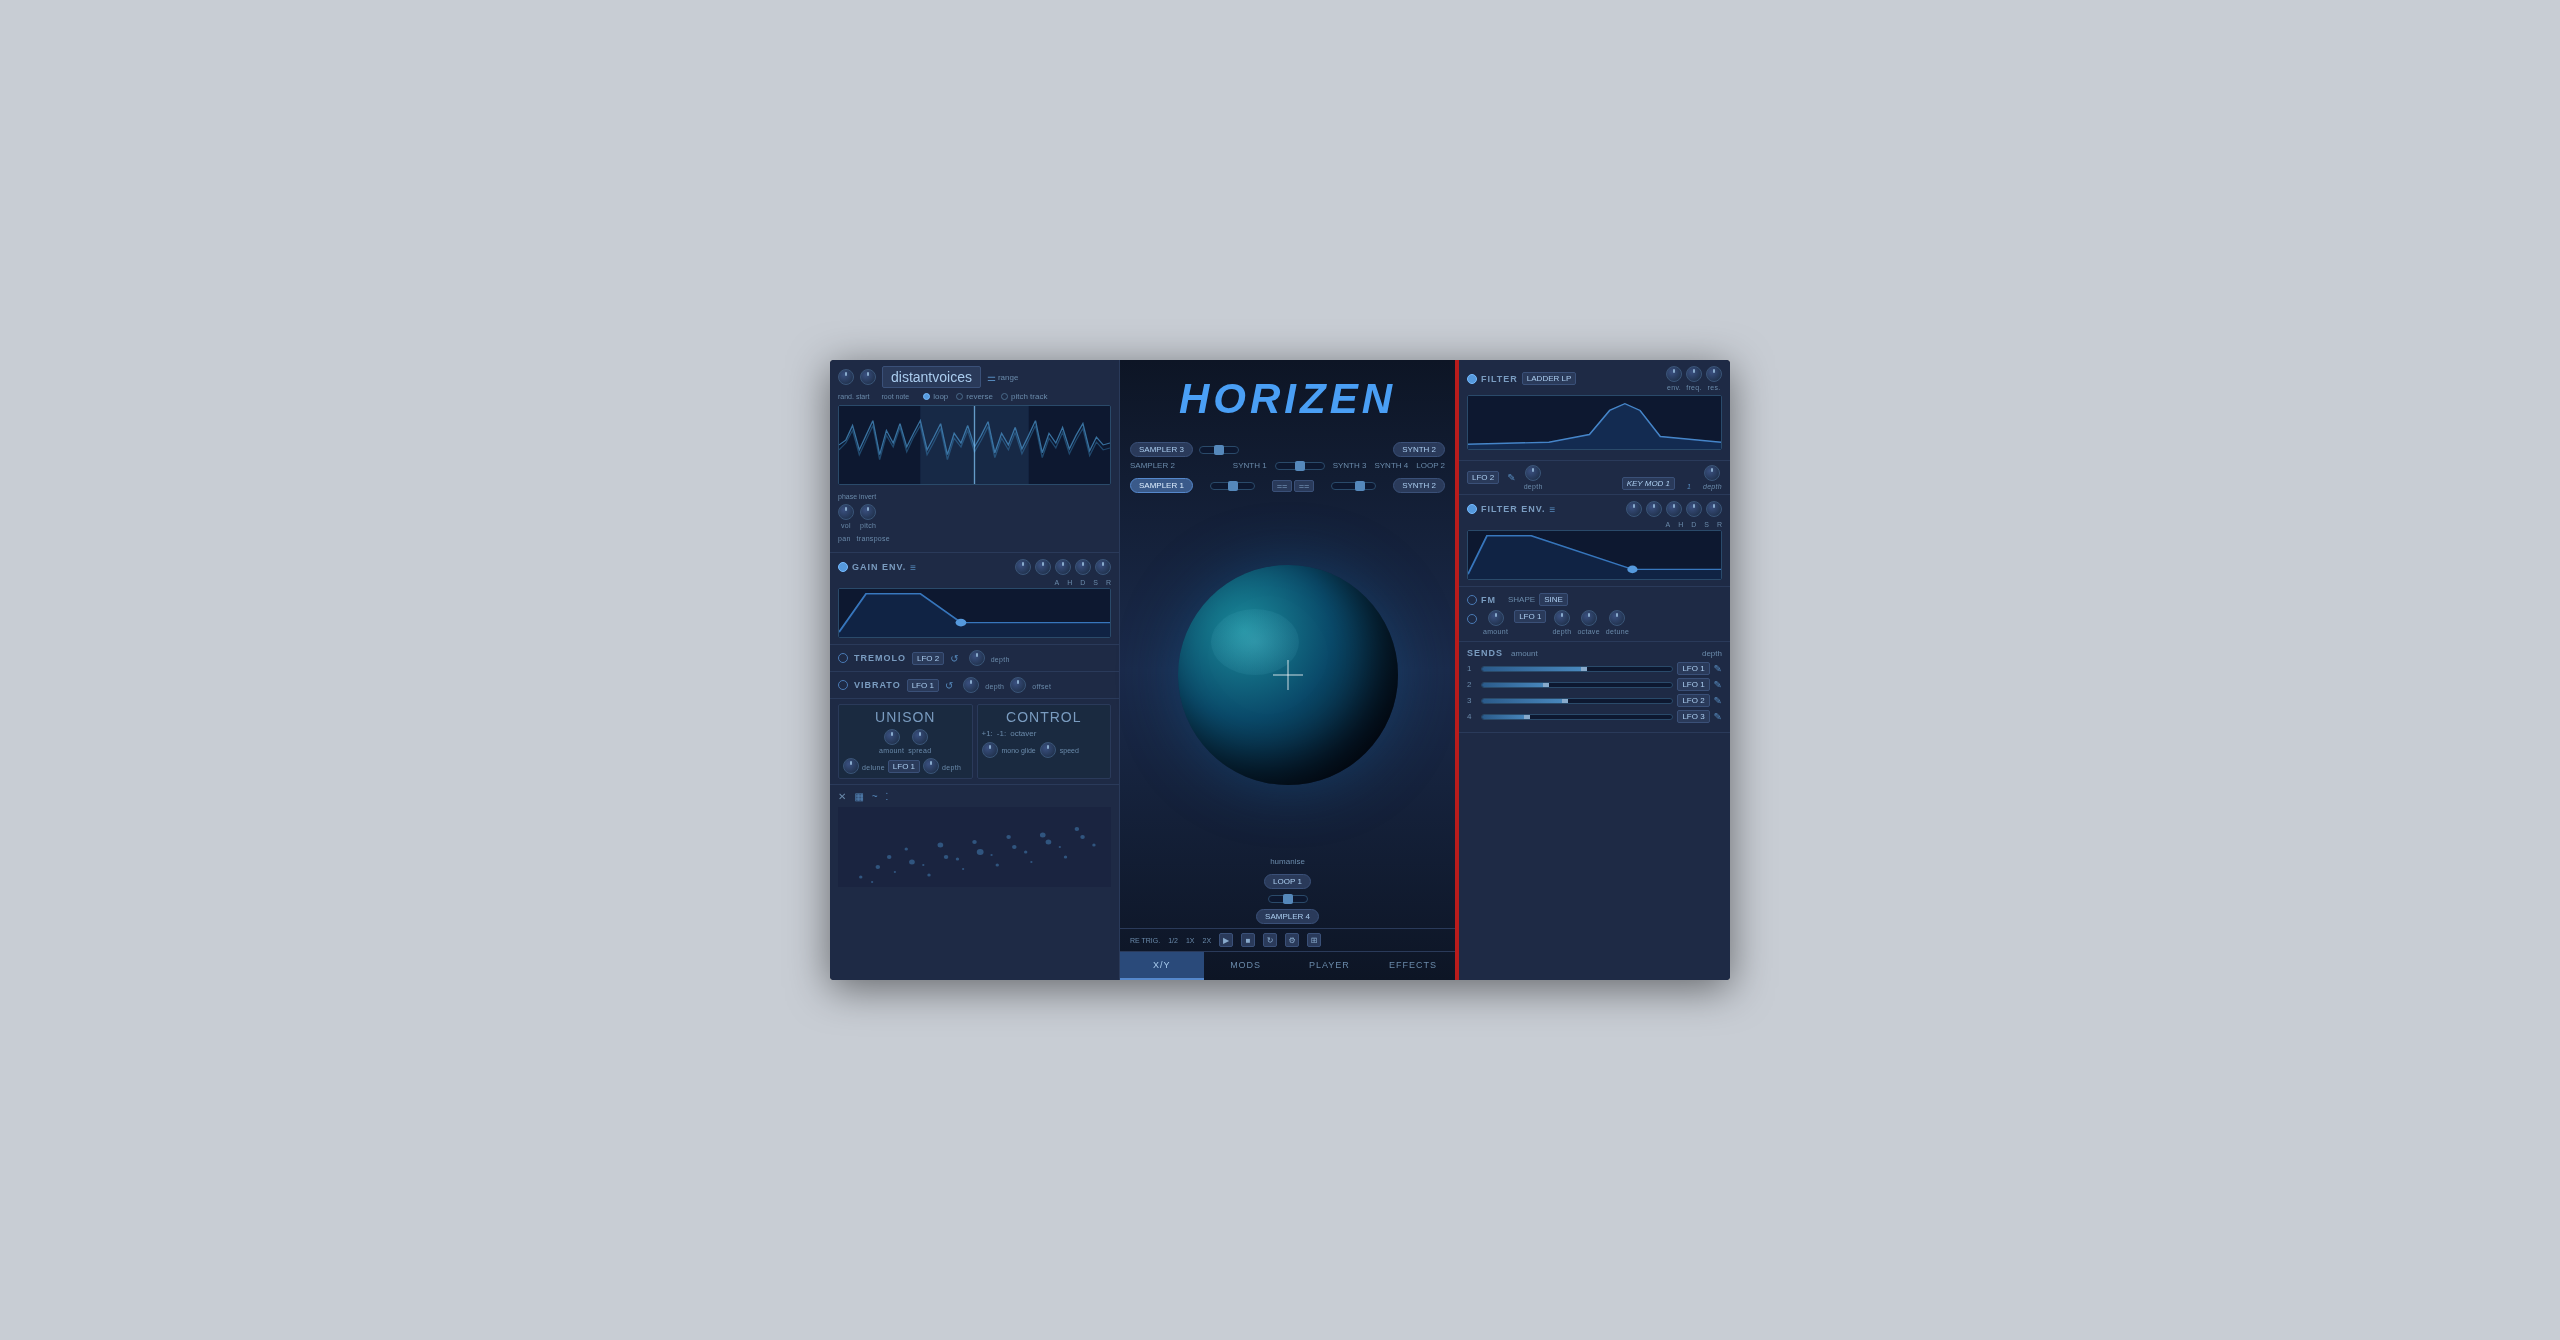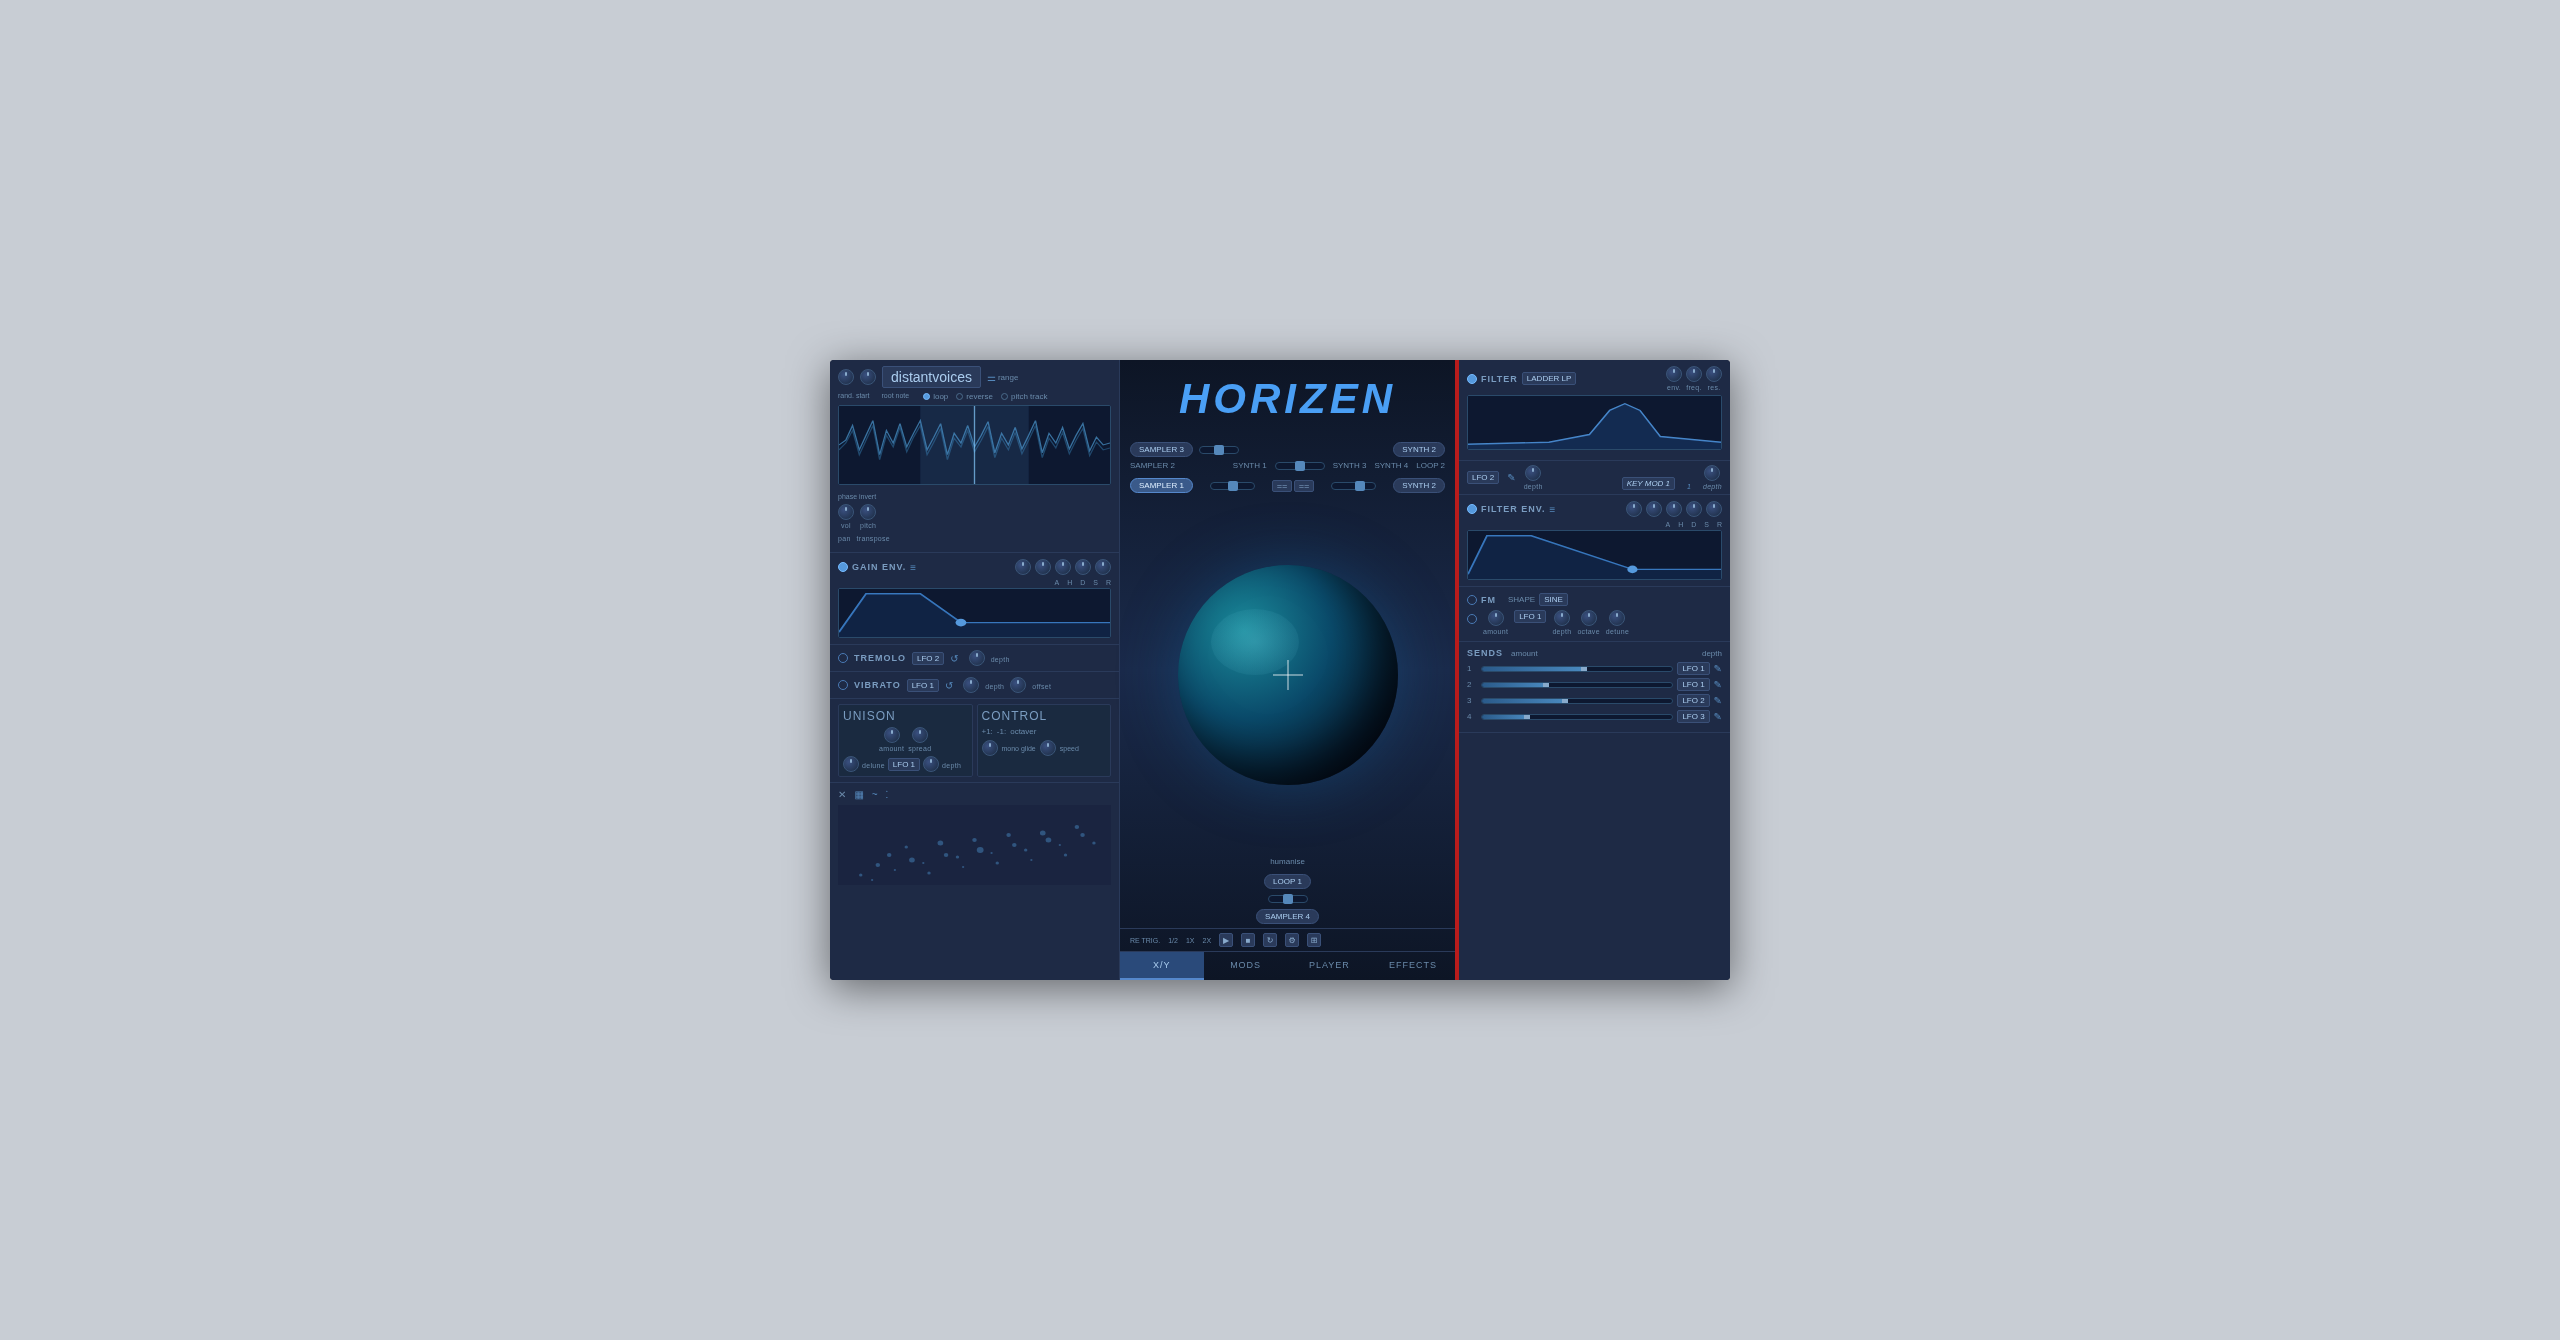--- a/index.html
+++ b/index.html
@@ -162,20 +162,21 @@
       color: #5588bb;
       font-size: 9px;
       cursor: pointer;
       display: flex;
       align-items: center;
       gap: 2px;
     }
 
     .toggle-group {
       display: flex;
+      align-items: center;
       gap: 8px;
     }
 
     .toggle-item {
       display: flex;
       align-items: center;
       gap: 3px;
     }
 
     .toggle-dot {
@@ -265,22 +266,23 @@
 
     .unison-box, .control-box {
       flex: 1;
       background: #1a2a40;
       border: 1px solid #2a3a5a;
       border-radius: 2px;
       padding: 4px;
     }
 
     .box-title {
-      font-size: 12px;
+      font-size: 14px;
       color: #7a9cc0;
+      text-align: center;
       margin-bottom: 4px;
       letter-spacing: 1px;
     }
 
     
     .logo-area {
       width: 100%;
       padding: 15px 20px;
       display: flex;
       justify-content: center;

